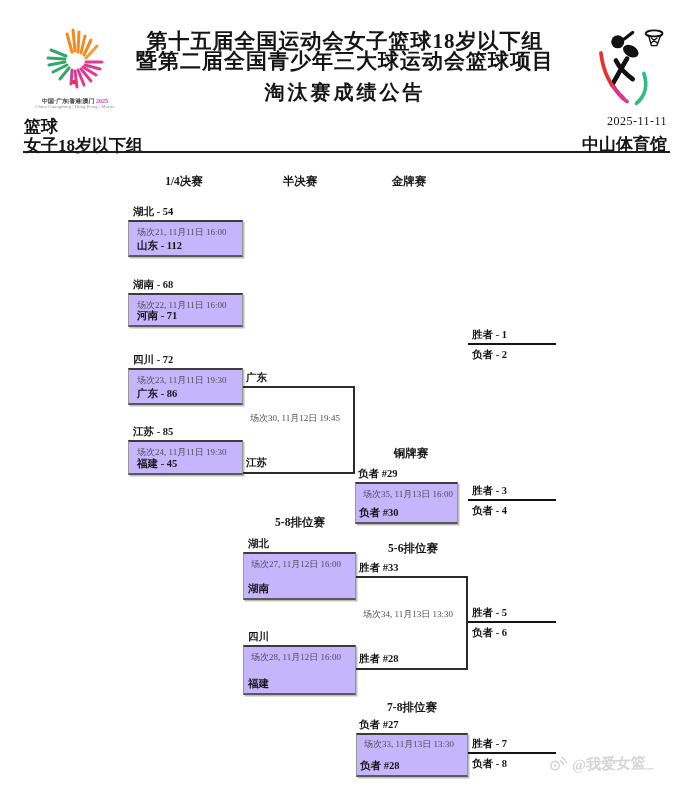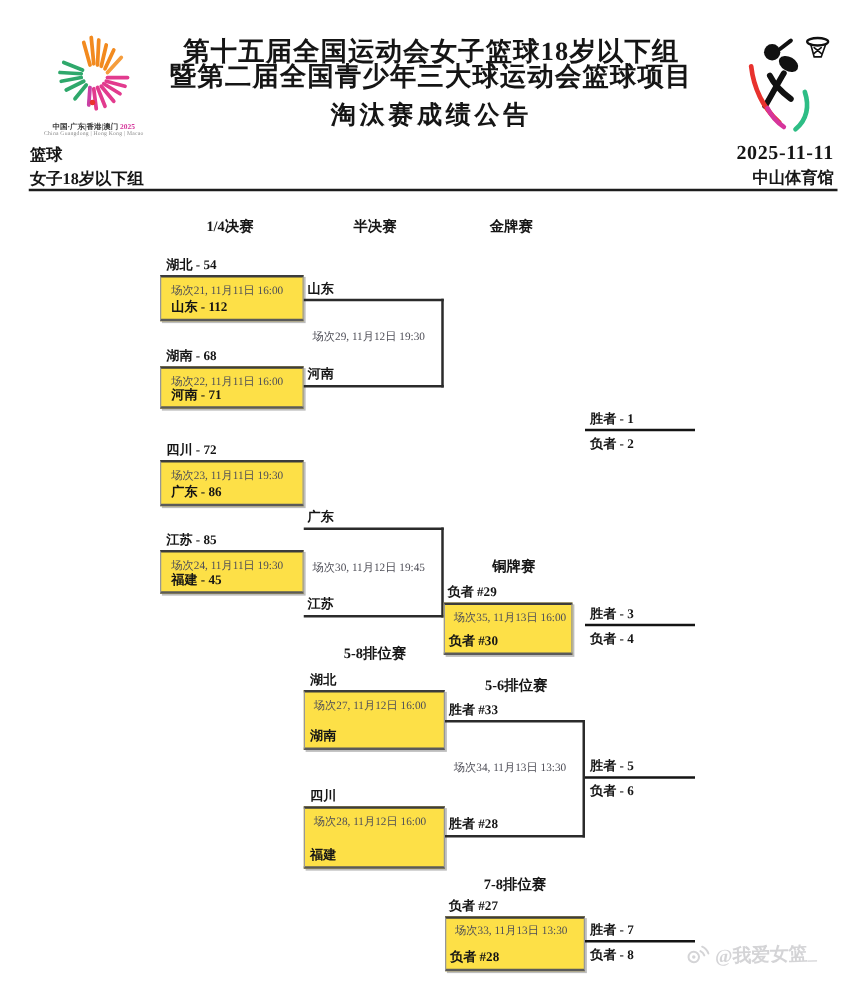--- a/index.html
+++ b/index.html
@@ -4,29 +4,29 @@
 <style>
   html,body{margin:0;padding:0;background:#ffffff;}
   .page{
     position:relative;width:690px;height:792px;background:#ffffff;overflow:hidden;
     font-family:"Liberation Serif","DejaVu Serif",serif;color:#151515;
   }
   .abs{position:absolute;}
   .ctr{text-align:center;}
   .t-title{font-weight:bold;font-size:21px;line-height:20px;letter-spacing:1px;}
   .t-title3{font-weight:bold;font-size:20px;line-height:24px;letter-spacing:3px;}
-  .t-meta{font-weight:bold;font-size:13px;white-space:nowrap;}
-  .t-date{font-weight:bold;font-size:16px;letter-spacing:0.5px;white-space:nowrap;}
+  .t-meta{font-weight:bold;font-size:17px;white-space:nowrap;}
+  .t-date{font-weight:normal;font-size:12px;letter-spacing:0.5px;white-space:nowrap;}
   .t-head{font-weight:bold;font-size:11.5px;white-space:nowrap;}
   .t-team{font-weight:bold;font-size:10.5px;white-space:nowrap;}
   .t-info{font-size:9px;color:#4e4e57;white-space:nowrap;}
   .divider{border-top:2px solid #1c1c1c;height:0;}
   
   .box{
-    position:absolute;box-sizing:border-box;background:#fde047;
+    position:absolute;box-sizing:border-box;background:#c4b5fd;
     border:1px solid #979797;border-top:2px solid #3c3c3c;border-bottom:2px solid #5a5a5a;
     box-shadow:1.5px 1.5px 0 #bdbdbd;
   }
   
   .brk{
     position:absolute;box-sizing:border-box;
     border-top:2px solid #2b2b2b;border-right:2px solid #2b2b2b;border-bottom:2px solid #2b2b2b;
   }
   .lbl-top{position:absolute;left:4px;bottom:calc(100% + 3px);}
   .brk > .lbl-top{left:3px;}
@@ -135,26 +135,21 @@
     <div class="lbl-top t-team">四川 - 72</div>
     <div class="info t-info">场次23, 11月11日 19:30</div>
     <div class="lbl-bot t-team">广东 - 86</div>
   </div>
   <div class="box" style="left:128px;top:440px;width:115px;height:35px;">
     <div class="lbl-top t-team">江苏 - 85</div>
     <div class="info t-info">场次24, 11月11日 19:30</div>
     <div class="lbl-bot t-team">福建 - 45</div>
   </div>
 
-  <div class="brk" style="left:243px;top:239px;width:112px;height:71px;">
-    <div class="lbl-top t-team">山东</div>
-    <div class="info t-info" style="top:22px;">场次29, 11月12日 19:30</div>
-    <div class="lbl-bot t-team">河南</div>
-  </div>
-  <div class="brk" style="left:243px;top:386px;width:112px;height:72px;margin-top:36px;">
+  <div class="brk" style="left:243px;top:386px;width:112px;height:88px;">
     <div class="lbl-top t-team">广东</div>
     <div class="info t-info" style="top:24px;">场次30, 11月12日 19:45</div>
     <div class="lbl-bot t-team">江苏</div>
   </div>
 
   <div class="outline" style="left:468px;top:343px;width:88px;">
     <div class="out-top t-team">胜者 - 1</div>
     <div class="out-bot t-team">负者 - 2</div>
   </div>
 

